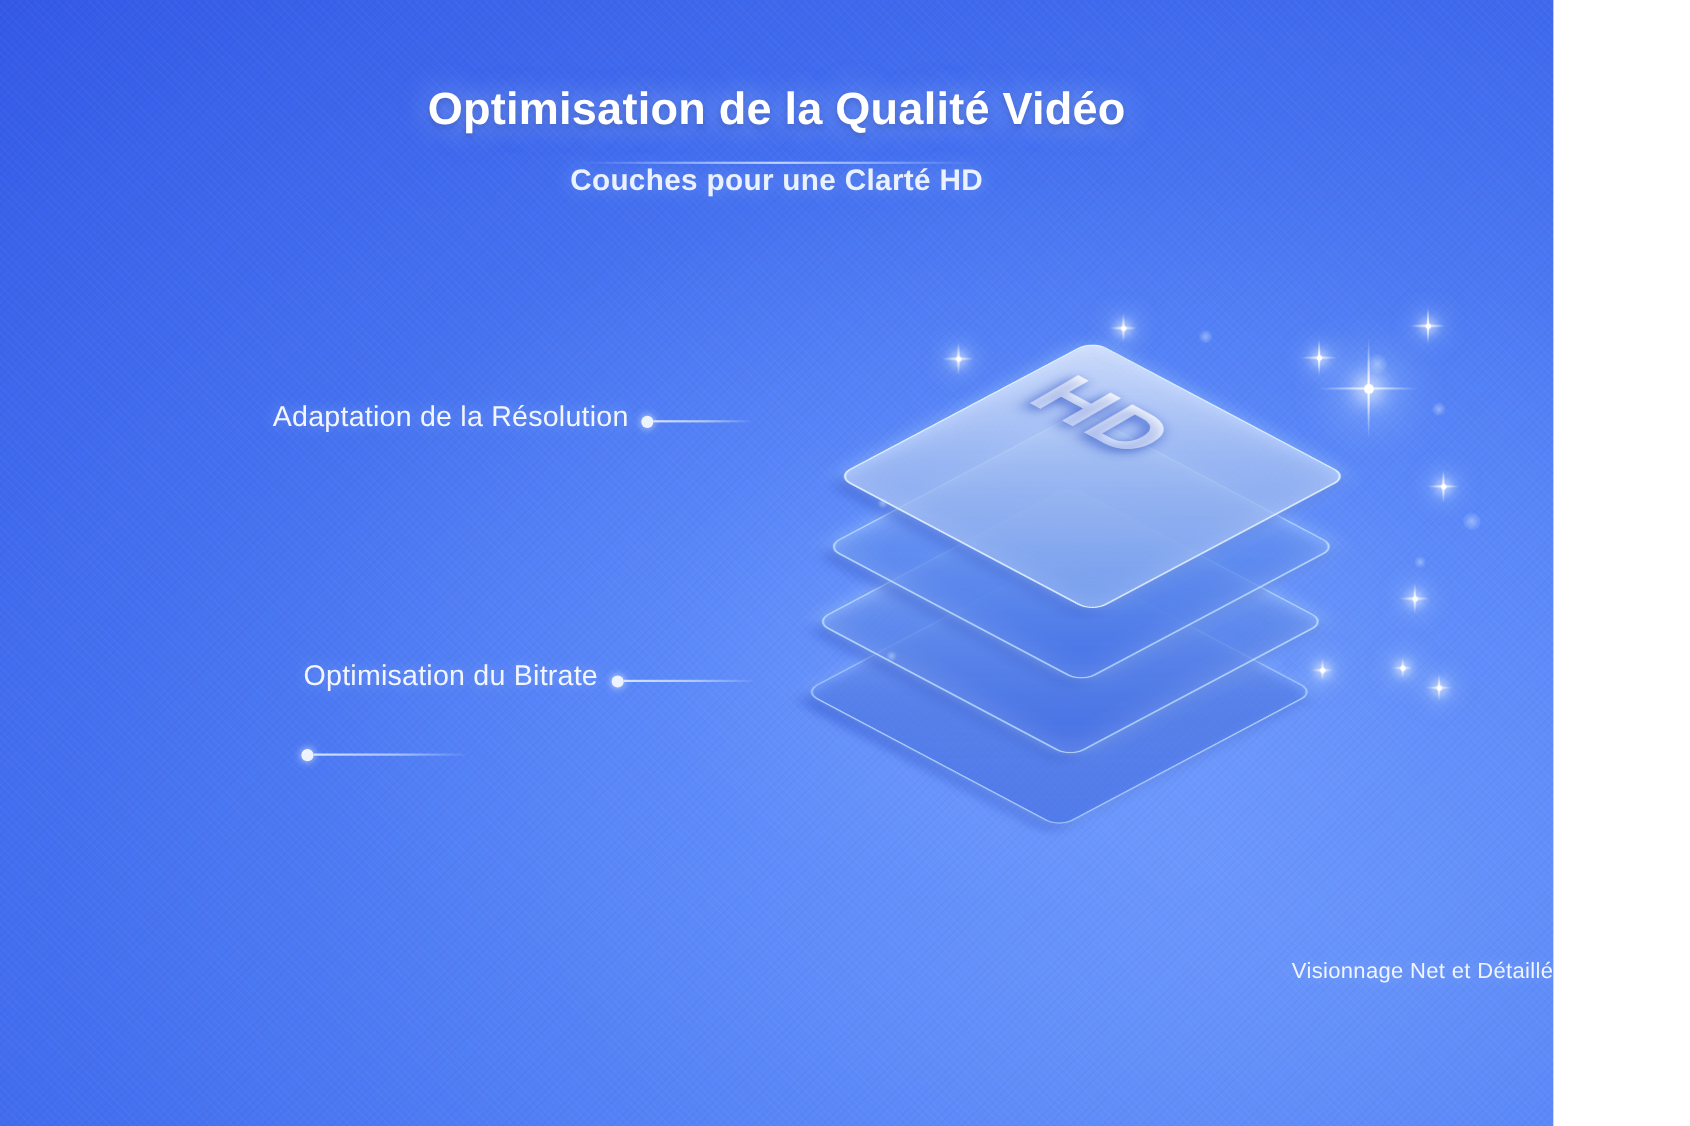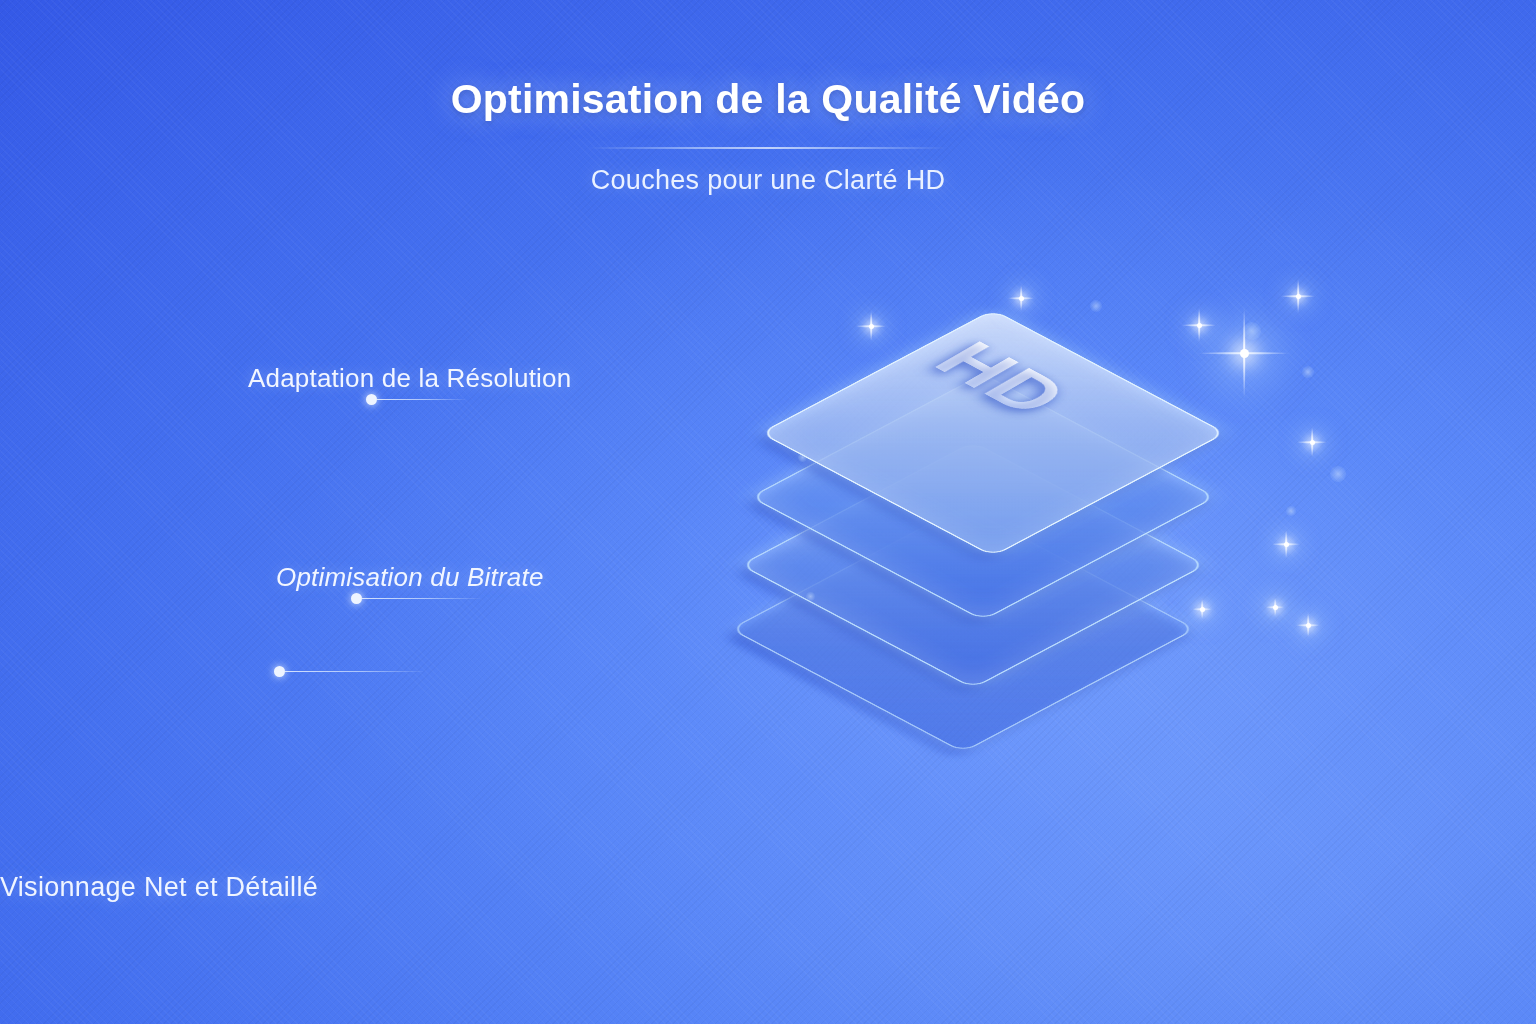--- a/index.html
+++ b/index.html
@@ -6,21 +6,21 @@
   * { margin:0; padding:0; box-sizing:border-box; }
 
   html, body {
     width:1536px; height:1024px;
     overflow:hidden;
     font-family:"Liberation Sans", sans-serif;
   }
 
   #stage {
     position:relative;
-    width:1536px; height:1024px;
+    width:1412px; height:1024px;
     background:
       radial-gradient(ellipse 70% 60% at 68% 58%,
           rgba(125,165,255,0.55) 0%,
           rgba(100,145,255,0.30) 38%,
           rgba(70,115,245,0.00) 70%),
       radial-gradient(ellipse 120% 110% at 78% 78%,
           #6e99fb 0%,
           #5684f7 34%,
           #4470f0 62%,
           #3256e6 100%),
@@ -51,43 +51,41 @@
     width:360px; height:2px; margin:24px auto 0;
     background:linear-gradient(90deg,
         rgba(255,255,255,0) 0%,
         rgba(215,232,255,0.55) 30%,
         rgba(235,244,255,0.75) 50%,
         rgba(215,232,255,0.55) 70%,
         rgba(255,255,255,0) 100%);
     filter:blur(.4px);
   }
   #subtitle {
-    margin-top:16px;
-    font-size:27px; font-weight:400; color:#eaf1ff;
+    font-size:27px; font-weight:700; color:#eaf1ff;
     letter-spacing:.3px;
     text-shadow:0 0 16px rgba(190,215,255,.40);
   }
 
   
   #footer {
     position:absolute; left:0; right:0; top:872px;
-    text-align:left;
-    font-size:27px; font-weight:400; color:#f0f5ff;
+    text-align:right;
+    font-size:20px; font-weight:400; color:#f0f5ff;
     letter-spacing:.3px;
     text-shadow:0 0 16px rgba(190,215,255,.40);
   }
 
   
   #labels { position:absolute; left:0; top:0; width:1536px; height:1024px; }
 
   .label-row {
     position:absolute;
-    display:flex; align-items:center;
+    display:flex; 
     height:40px;
-    flex-direction:column;
   }
   .label-text {
     font-size:26px; font-weight:400; color:#f2f6ff;
     white-space:nowrap;
     letter-spacing:.2px;
     text-shadow:0 0 14px rgba(180,208,255,.45);
     text-align:right;
   }
   .connector { display:flex; align-items:center; margin-left:12px; }
   .conn-dot {
@@ -297,21 +295,21 @@
 
     <div class="label-row" style="left:248px; top:363px;">
       <span class="label-text">Adaptation de la Résolution</span>
       <span class="connector">
         <span class="conn-dot"></span>
         <span class="conn-line" style="width:88px;"></span>
       </span>
     </div>
 
 
-    <div class="label-row" style="left:276px; top:562px;font-style:italic;">
+    <div class="label-row" style="left:276px; top:599px;">
       <span class="label-text">Optimisation du Bitrate</span>
       <span class="connector">
         <span class="conn-dot"></span>
         <span class="conn-line" style="width:118px;"></span>
       </span>
     </div>
 
     <div class="label-row" style="left:262px; top:666px;">
       <span class="connector">
         <span class="conn-dot"></span>

